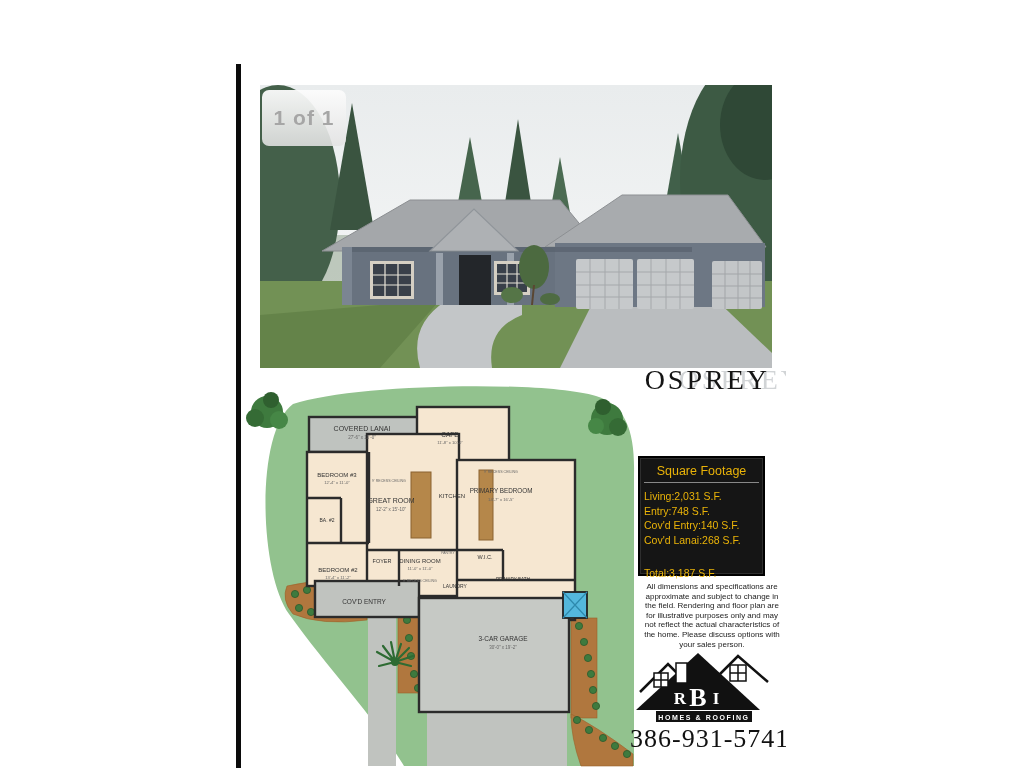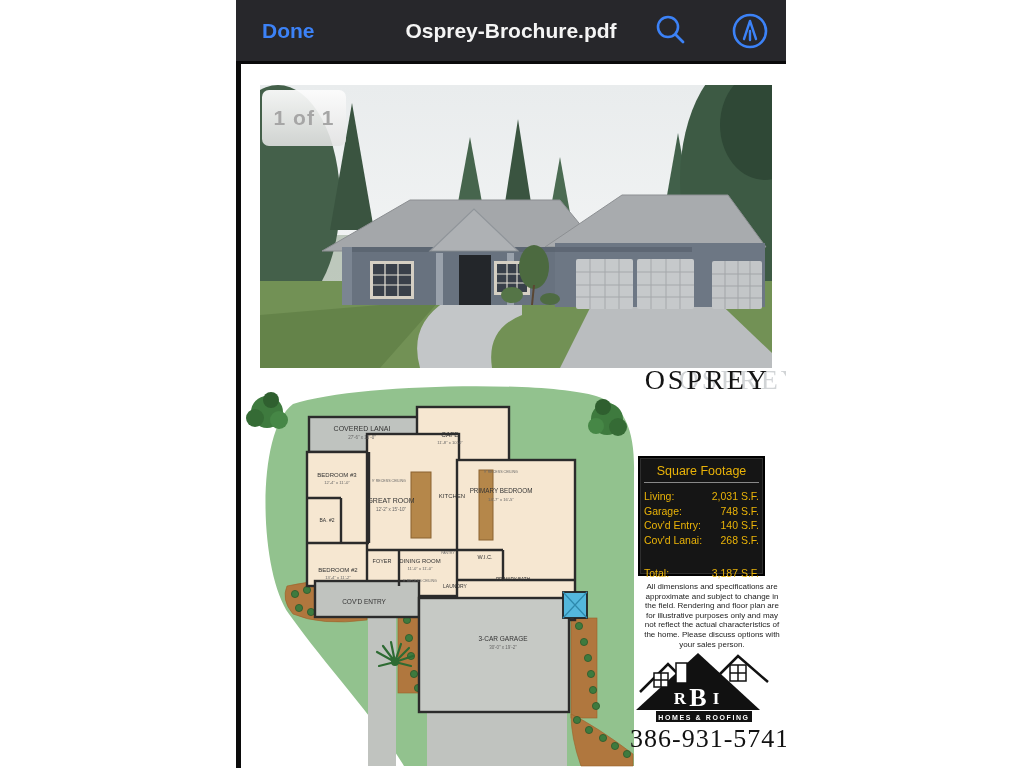--- a/index.html
+++ b/index.html
@@ -12,50 +12,33 @@
   .search-btn{left:415px;}
   .markup-btn{left:494px;}
   .viewer{position:absolute;top:64px;left:0;width:545px;height:704px;background:#ffffff;border-left:5px solid #0b0b0b;overflow:hidden;}
   .photo{position:absolute;left:19px;top:21px;width:512px;height:283px;}
   .page-pill{position:absolute;left:21px;top:26px;width:84px;height:56px;border-radius:7px;background:linear-gradient(180deg,rgba(252,252,252,.95),rgba(227,227,227,.88));display:flex;align-items:center;justify-content:center;color:#a6a6a6;font-size:21px;font-weight:700;letter-spacing:1px;z-index:3;}
   .osprey{position:absolute;top:300px;right:16px;font-family:"Liberation Serif",serif;font-size:28px;letter-spacing:3px;color:#141414;z-index:2;}
   .osprey-ghost{position:absolute;top:300px;right:-18px;font-family:"Liberation Serif",serif;font-size:28px;letter-spacing:3px;color:#b4b8bc;opacity:.6;z-index:1;}
   .siteplan{position:absolute;left:0;top:310px;width:398px;height:394px;}
   .sqft{position:absolute;left:397px;top:392px;width:127px;height:120px;background:#151515;border:2px solid #000;box-shadow:inset 0 0 0 1px #2e2e2e;color:#eab308;padding:6px 4px;box-sizing:border-box;z-index:2;}
   .sqft-title{text-align:center;font-size:12.5px;padding-bottom:4px;border-bottom:1px solid #888;margin-bottom:6px;}
-  .sf-row{display:flex;justify-content:space-between;font-size:10.5px;line-height:14.5px;}
+  .sf-row{display:flex;font-size:10.5px;line-height:14.5px;}
   .sf-total{margin-top:19px;}
   .disclaimer{position:absolute;left:376px;top:518px;width:142px;font-size:8px;line-height:1.2;text-align:center;color:#1c1c1c;margin-left:24px;}
   .logo{position:absolute;left:389px;top:584px;width:150px;height:78px;}
   .phone-number{position:absolute;left:389px;top:660px;width:162px;font-family:"Liberation Serif",serif;font-size:26px;color:#111;letter-spacing:1px;}
   .plan-label{fill:#333;font-family:"Liberation Sans",sans-serif;text-anchor:middle;}
   .plan-dims{fill:#666;font-family:"Liberation Sans",sans-serif;text-anchor:middle;}
 </style>
 </head>
 <body>
 
 <div class="phone">
 
-  <div class="navbar">
-    <button class="done-btn">Done</button>
-    <div class="nav-title">Osprey-Brochure.pdf</div>
-    <button class="nav-icon-btn search-btn">
-      <svg width="40" height="40" viewBox="0 0 40 40">
-        <circle cx="17" cy="16" r="10" fill="none" stroke="#3c82f7" stroke-width="2.6"></circle>
-        <line x1="24.5" y1="23.5" x2="32" y2="31" stroke="#3c82f7" stroke-width="2.8" stroke-linecap="round"></line>
-      </svg>
-    </button>
-    <button class="nav-icon-btn markup-btn">
-      <svg width="40" height="40" viewBox="0 0 40 40">
-        <circle cx="20" cy="20" r="16" fill="none" stroke="#3c82f7" stroke-width="2.6"></circle>
-        <path d="M14,28 L20,10 L26,28" fill="none" stroke="#3c82f7" stroke-width="2.4" stroke-linecap="round" stroke-linejoin="round"></path>
-        <line x1="20" y1="20" x2="20" y2="29" stroke="#3c82f7" stroke-width="2.4" stroke-linecap="round"></line>
-      </svg>
-    </button>
-  </div>
 
   <div class="viewer">
 
     <div class="page-pill">1 of 1</div>
 
     <svg class="photo" viewBox="0 0 512 283" preserveAspectRatio="none">
       <defs>
         <linearGradient id="sky" x1="0" y1="0" x2="0" y2="1">
           <stop offset="0" stop-color="#e9eced"></stop>
             <stop offset="1" stop-color="#f7f8f8"></stop>
@@ -236,21 +219,21 @@
       <text x="262" y="275" font-size="4.5" class="plan-dims">30'-0" x 19'-2"</text>
     </svg>
 
     <div class="sqft">
       <div class="sqft-title">Square Footage</div>
       <div class="sf-row">
         <span>Living:</span>
         <span>2,031 S.F.</span>
       </div>
       <div class="sf-row">
-        <span>Garage:</span>
+        <span>Entry:</span>
         <span>748 S.F.</span>
       </div>
       <div class="sf-row">
         <span>Cov'd Entry:</span>
         <span>140 S.F.</span>
       </div>
       <div class="sf-row">
         <span>Cov'd Lanai:</span>
         <span>268 S.F.</span>
       </div>

